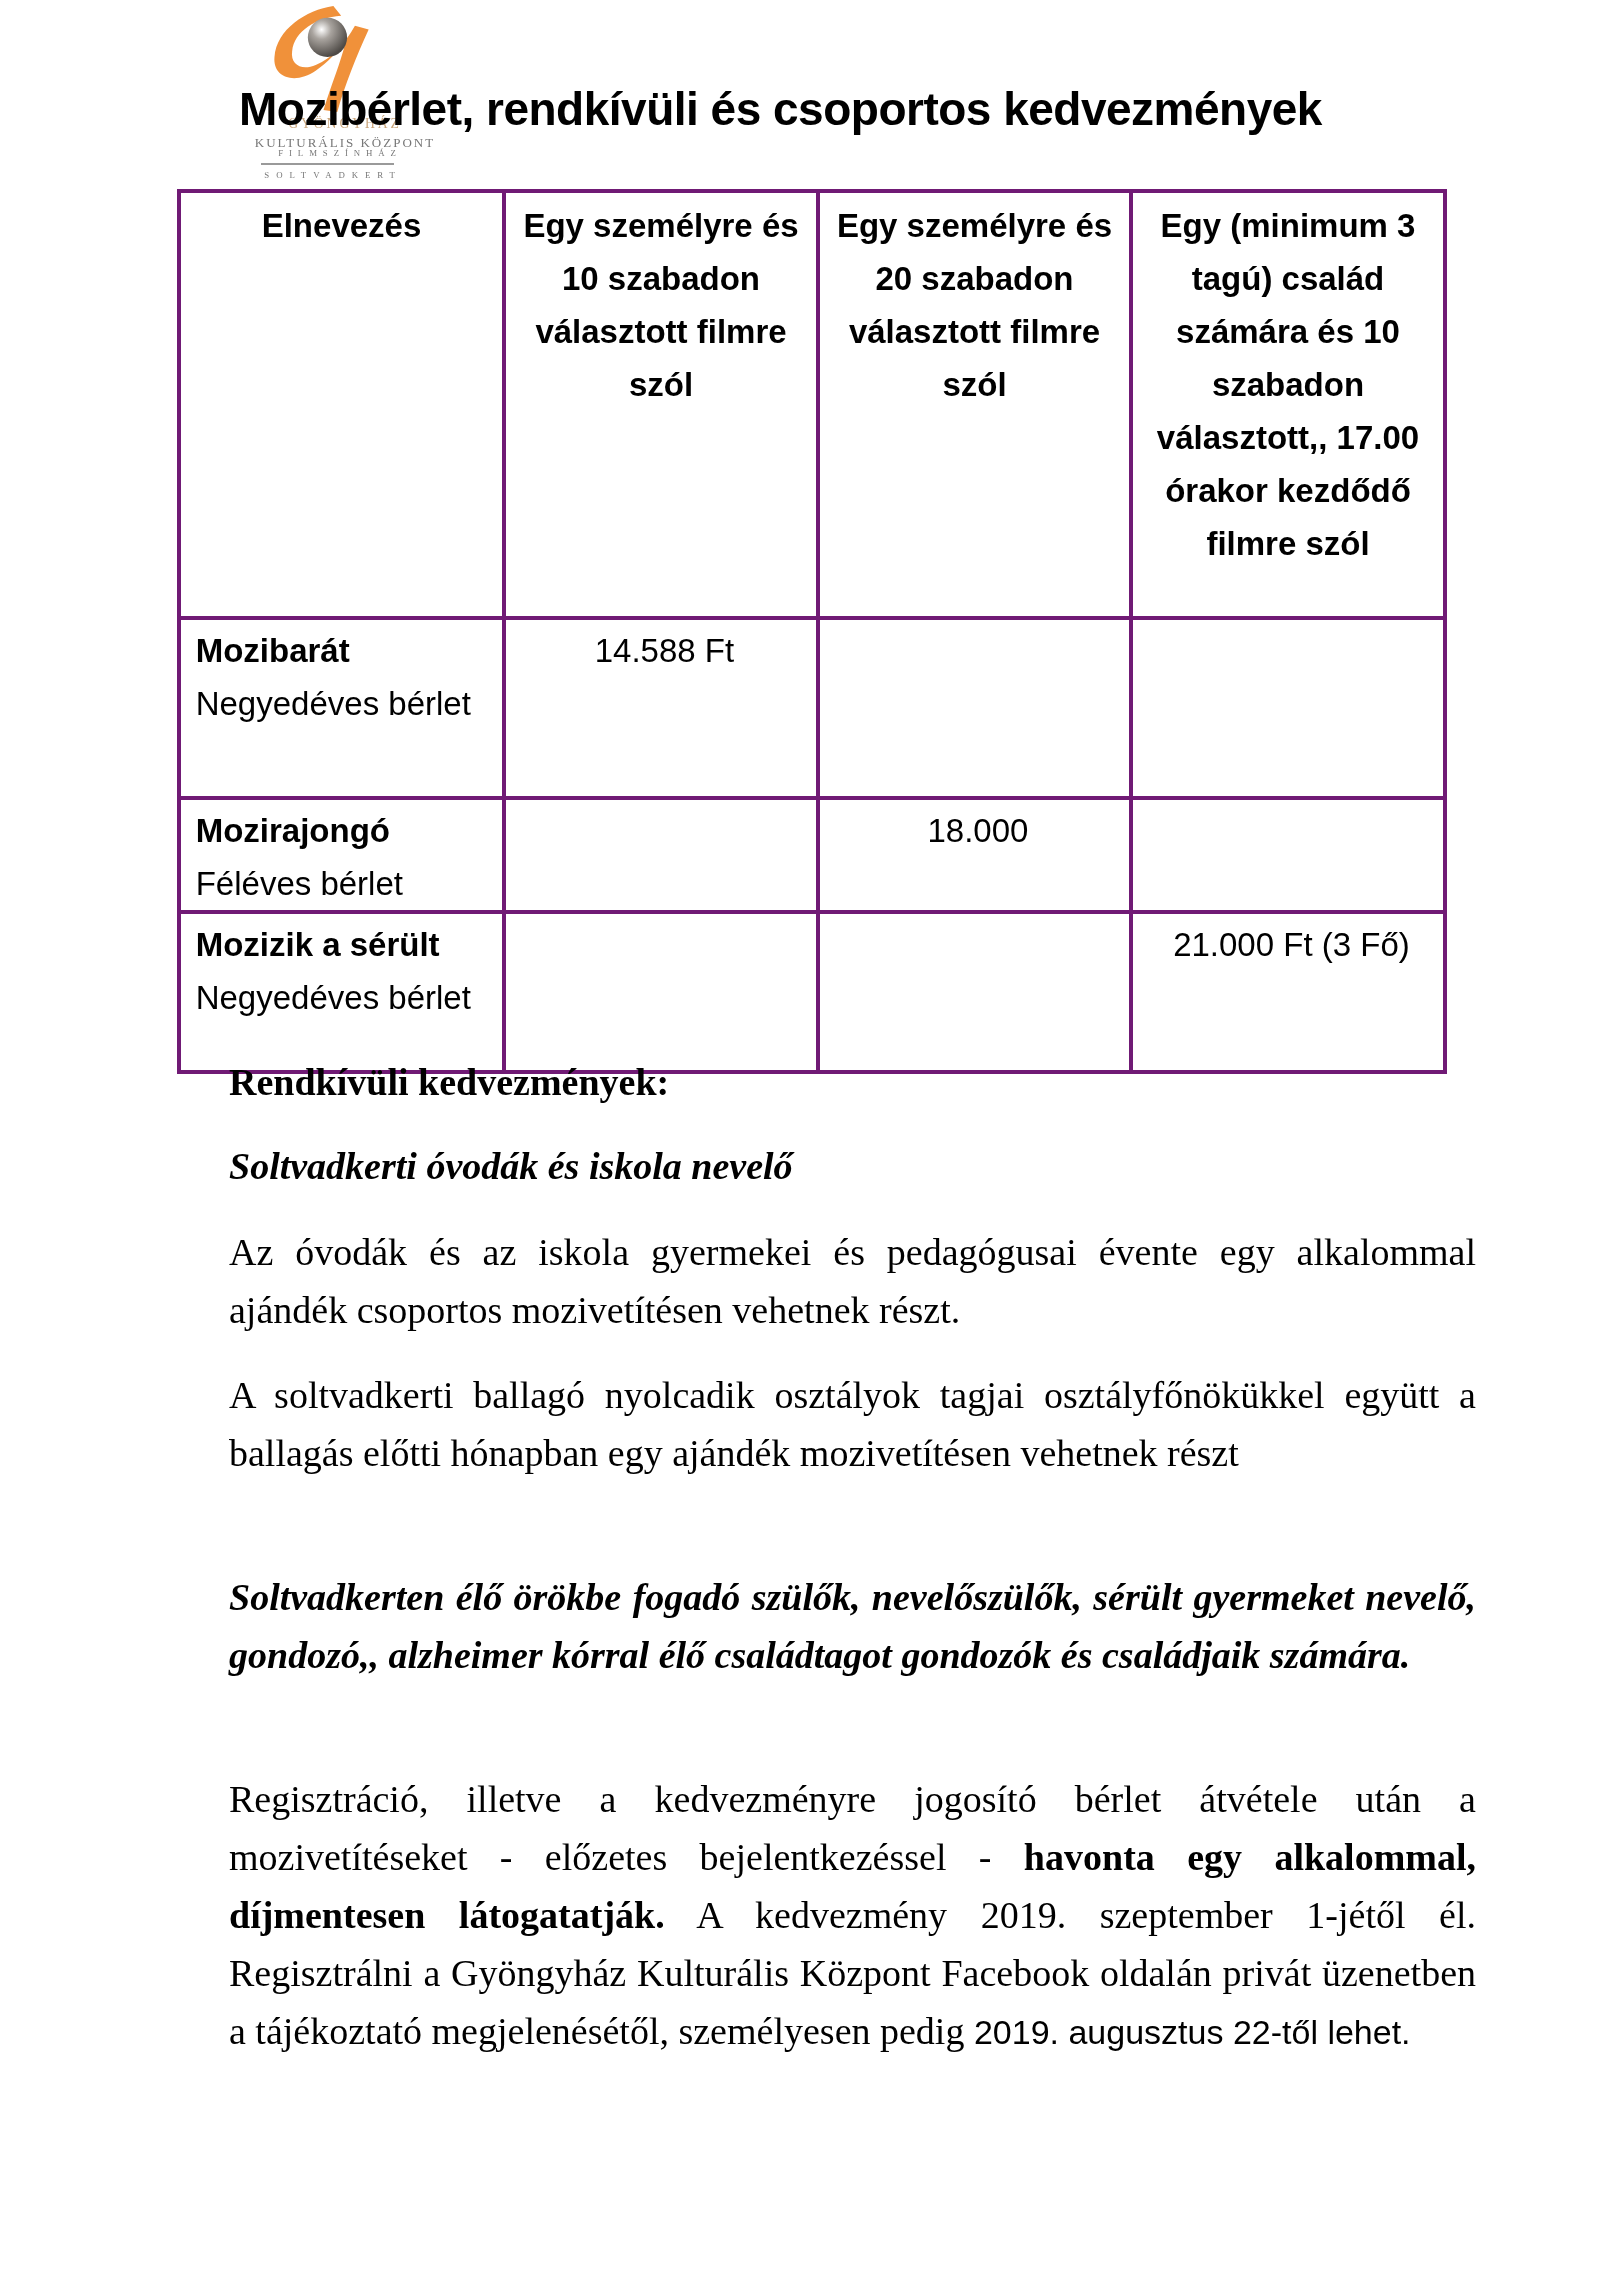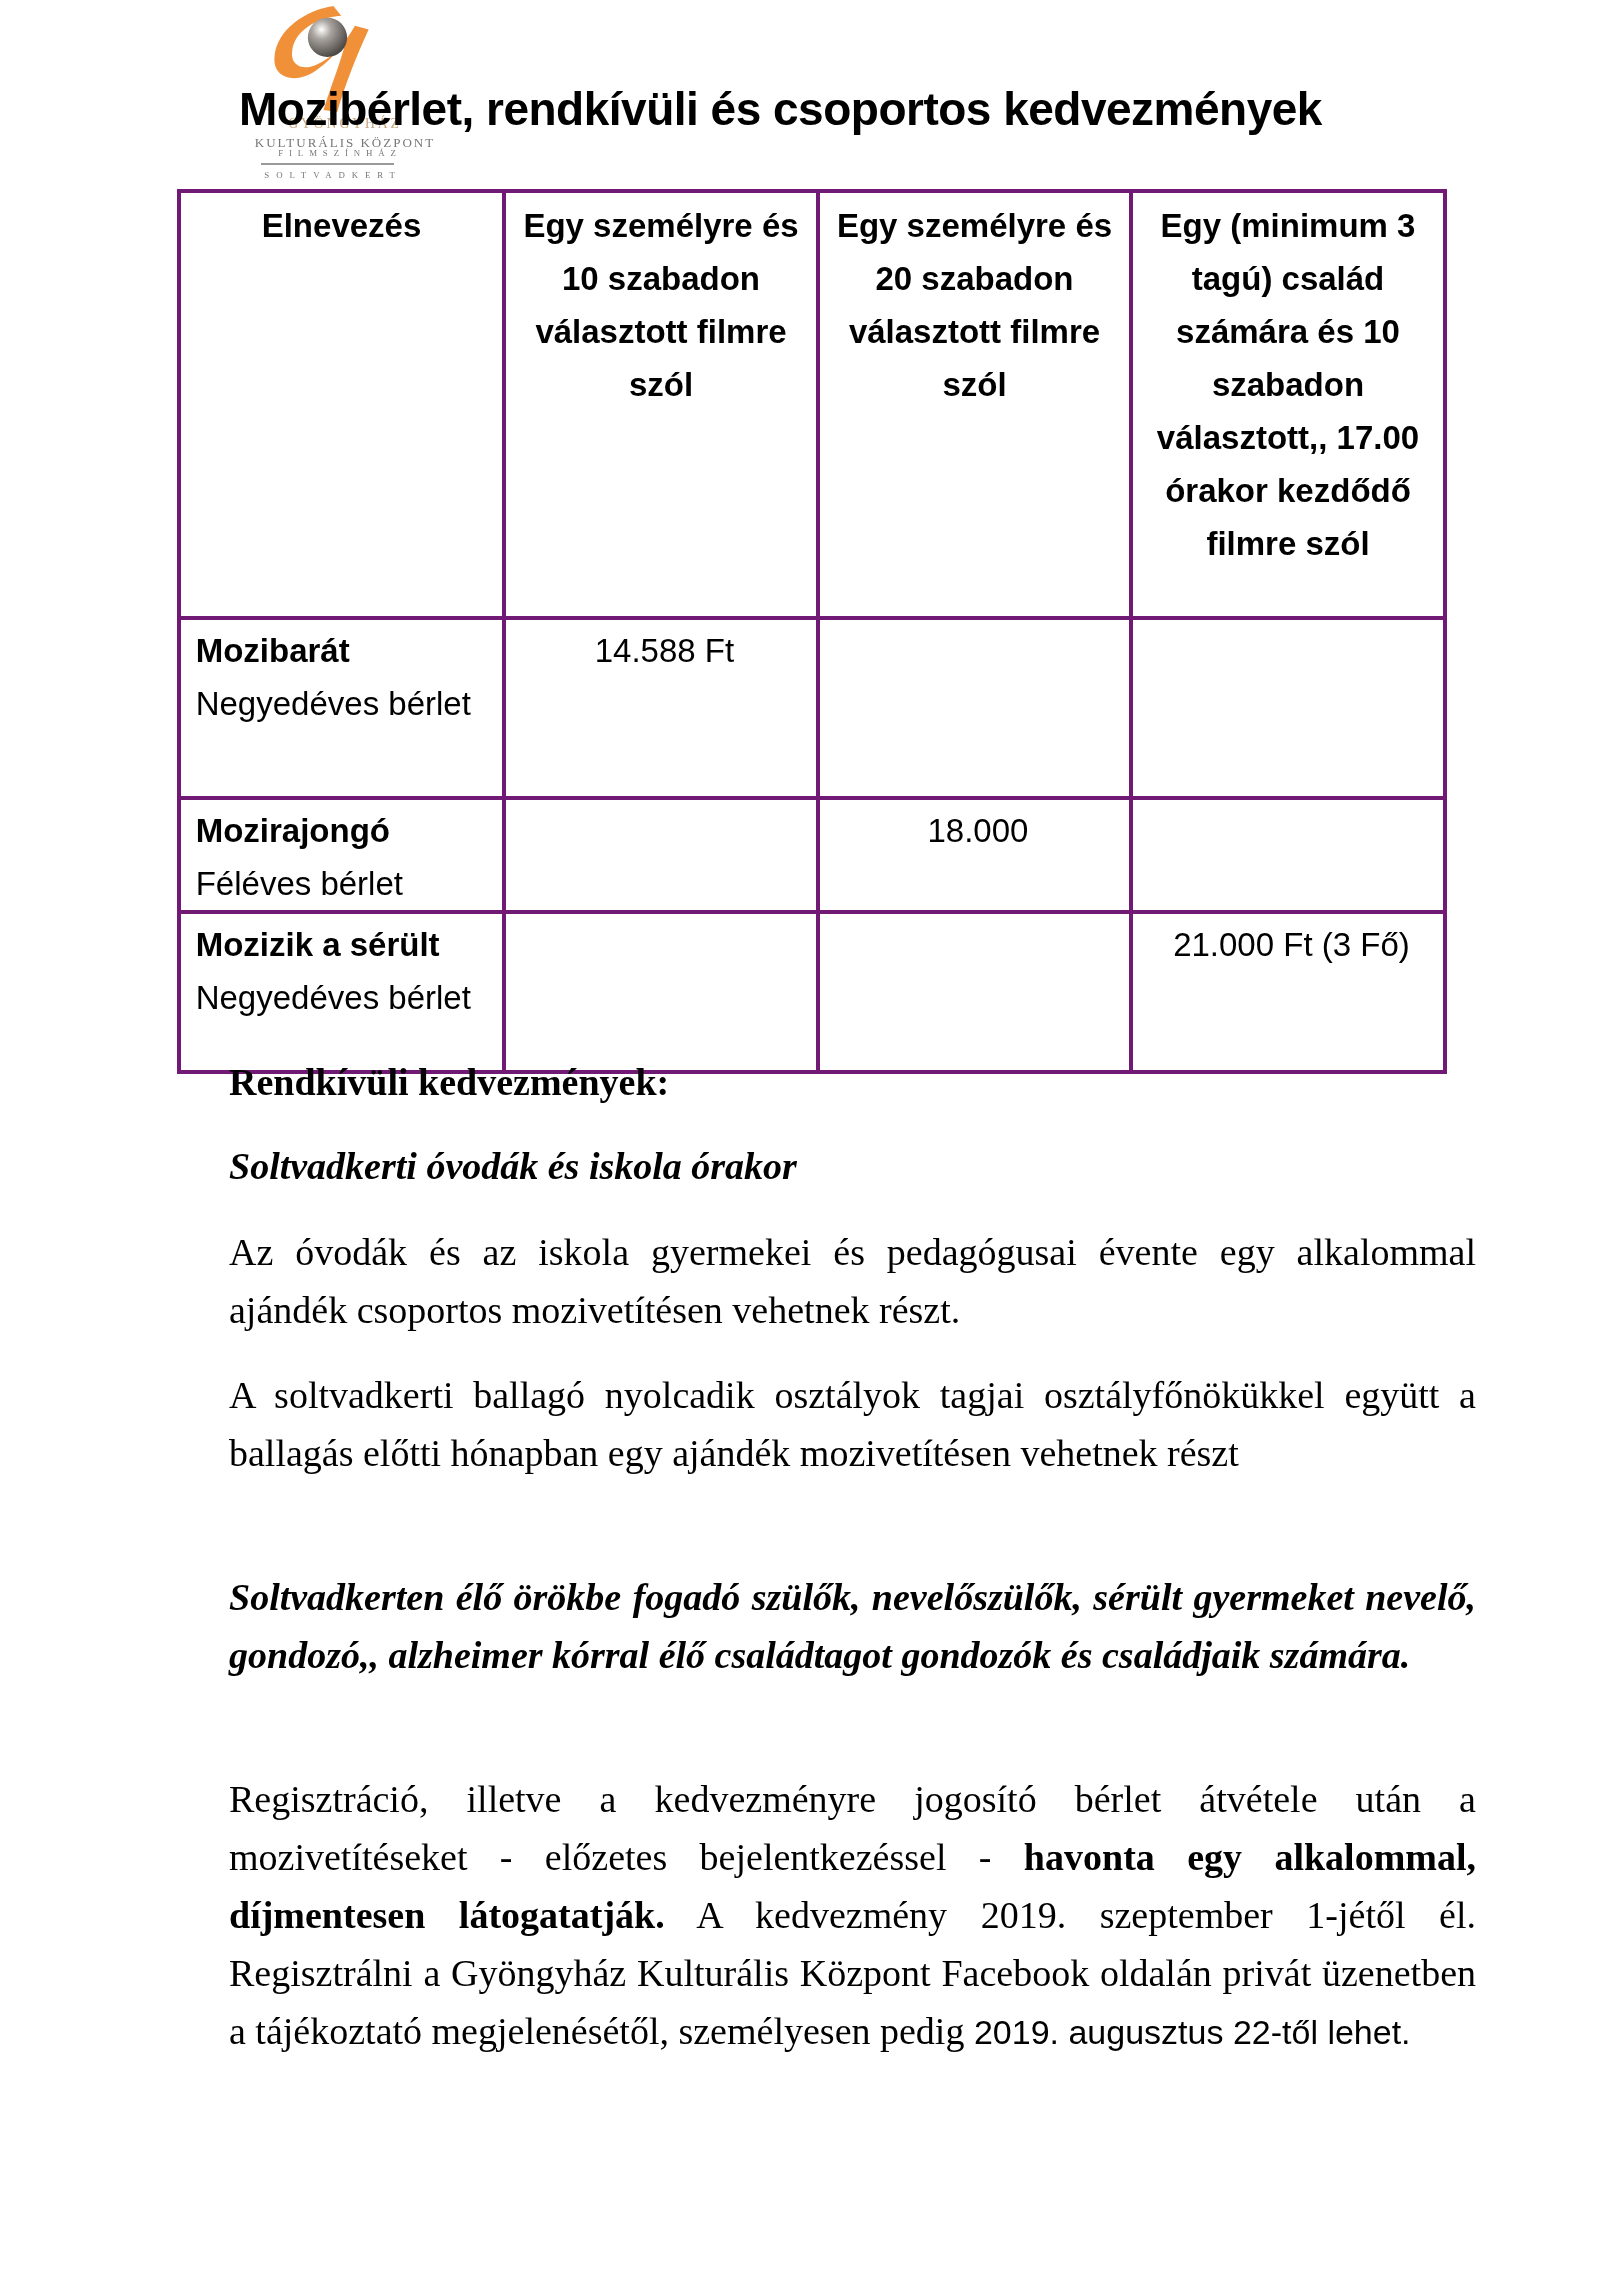--- a/index.html
+++ b/index.html
@@ -107,21 +107,21 @@
     <td class="price">21.000 Ft (3 Fő)</td>
   </tr>
 </tbody>
   </table>
 
 <div class="body-text h-main">
   <p>Rendkívüli kedvezmények:</p>
 </div>
 
 <div class="body-text h-sub1">
-  <p>Soltvadkerti óvodák és iskola órakor</p>
+  <p>Soltvadkerti óvodák és iskola nevelő</p>
 </div>
 
 <div class="body-text p1">
   <p>Az óvodák és az iskola gyermekei és pedagógusai évente egy alkalommal ajándék csoportos mozivetítésen vehetnek részt.</p>
 </div>
 
 <div class="body-text p2">
   <p>A soltvadkerti ballagó nyolcadik osztályok tagjai osztályfőnökükkel együtt a ballagás előtti hónapban egy ajándék mozivetítésen vehetnek részt</p>
 </div>
 

